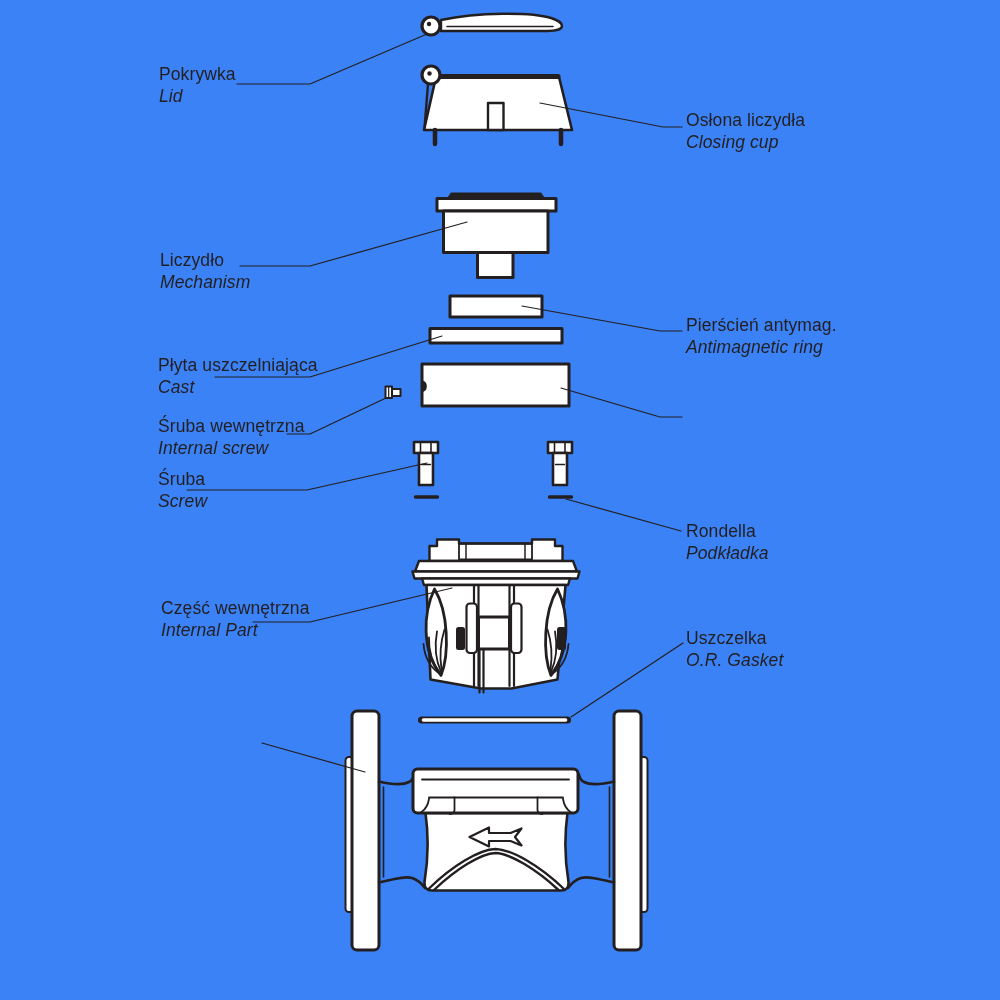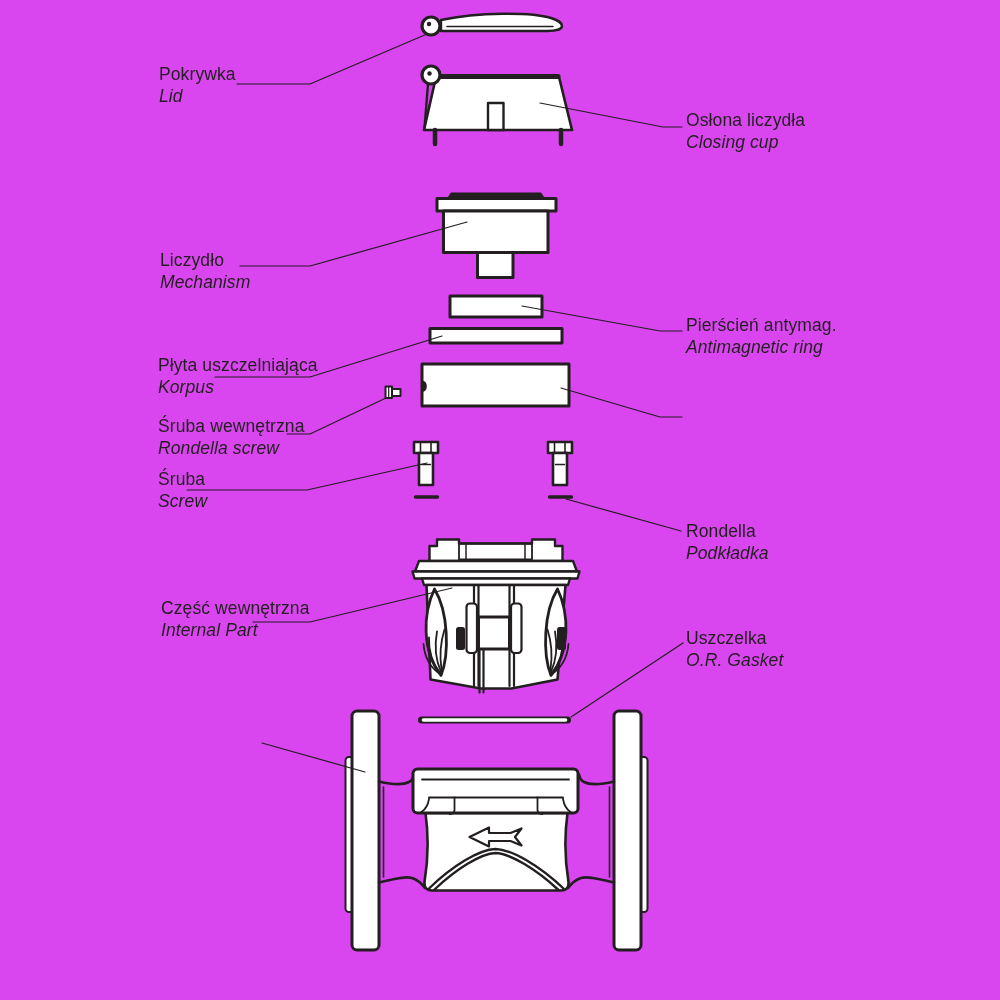--- a/index.html
+++ b/index.html
@@ -1,17 +1,17 @@
 <!DOCTYPE html>
 <html><head>
 <meta charset="utf-8">
 <style>
   html,body{margin:0;padding:0;background:#ffffff;}
   .stage{
-    position:relative;width:1000px;height:1000px;background:#d946ef;
+    position:relative;width:1000px;height:1000px;background:#3b82f6;
     font-family:"Liberation Sans",sans-serif;color:#231f20;overflow:hidden;
   }
   .diagram-svg{position:absolute;left:0;top:0;}
   .label{position:absolute;font-size:17.5px;line-height:21.5px;white-space:nowrap;letter-spacing:.1px;}
   .label .pl{display:block;}
   .label .en{display:block;font-style:italic;}
 </style>
 </head>
 <body>
 
@@ -183,27 +183,27 @@
     <span class="en">Mechanism</span>
   </div>
 
   <div class="label" style="left:686px;top:315px;">
     <span class="pl">Pierścień antymag.</span>
     <span class="en">Antimagnetic ring</span>
   </div>
 
   <div class="label" style="left:158px;top:355px;">
     <span class="pl">Płyta uszczelniająca</span>
-    <span class="en">Korpus</span>
+    <span class="en">Cast</span>
   </div>
 
 
   <div class="label" style="left:158px;top:416px;">
     <span class="pl">Śruba wewnętrzna</span>
-    <span class="en">Rondella screw</span>
+    <span class="en">Internal screw</span>
   </div>
 
   <div class="label" style="left:158px;top:469px;">
     <span class="pl">Śruba</span>
     <span class="en">Screw</span>
   </div>
 
   <div class="label" style="left:686px;top:521px;">
     <span class="pl">Rondella</span>
     <span class="en">Podkładka</span>

